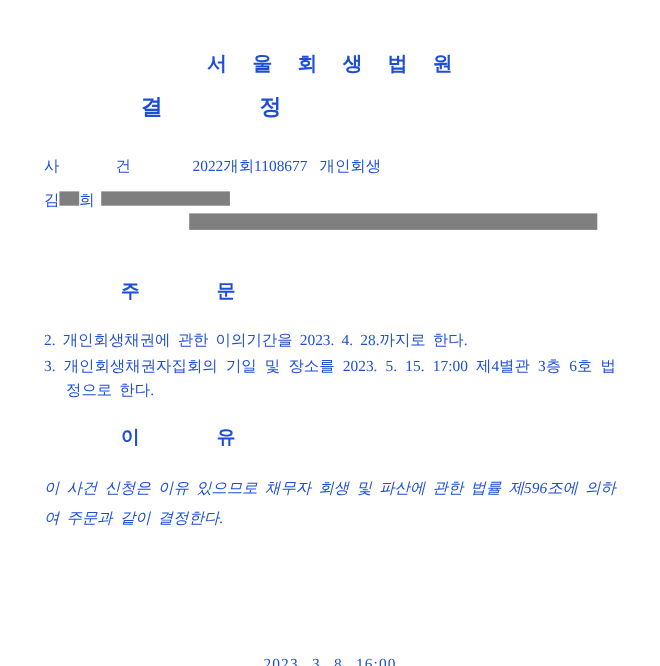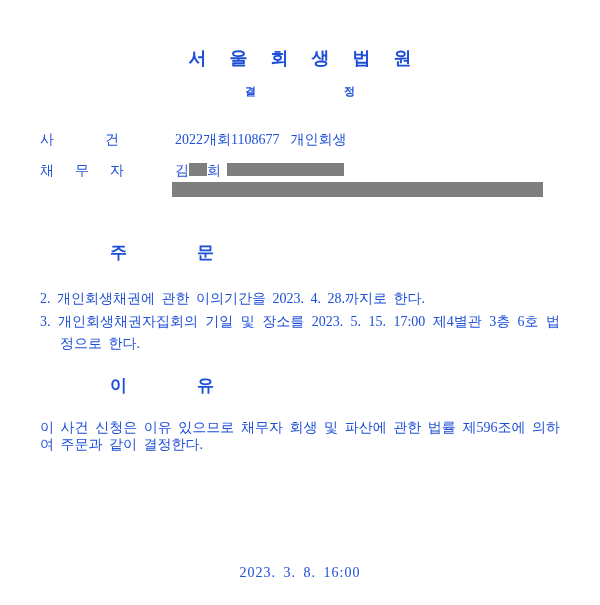--- a/index.html
+++ b/index.html
@@ -26,23 +26,22 @@
     text-align: center;
     font-weight: bold;
     font-size: 18px;
     letter-spacing: 23px;
     padding-left: 23px;
     white-space: nowrap;
     font-family: "Liberation Sans", "DejaVu Sans", sans-serif;
   }
   .doc-title {
     margin-top: 14px;
-    text-align: center;
     font-weight: bold;
-    font-size: 11px;
+    font-size: 20px;
     letter-spacing: 88px;
     padding-left: 88px;
     white-space: nowrap;
     font-family: "Liberation Sans", "DejaVu Sans", sans-serif;
   }
   .section-title {
     text-align: left;
     font-weight: bold;
     font-size: 17px;
     letter-spacing: 70px;
@@ -91,23 +90,24 @@
     line-height: 22.5px;
     word-spacing: 3px;
     padding-left: 20px;
     text-indent: -20px;
     text-align: justify;
   }
   
   .reason-section-title { margin-top: 18px; }
   .reason-paragraph {
     margin-top: 22px;
-    line-height: 17px;
+    line-height: 27px;
     word-spacing: 3px;
     text-align: justify;
+    font-style: italic;
   }
   
   .decision-datetime {
     margin-top: 112px;
     text-align: center;
     font-size: 14px;
     letter-spacing: 1px;
     word-spacing: 3px;
   }
 </style>
@@ -121,21 +121,20 @@
   <div class="doc-title">결정</div>
 
   <div class="case-rows">
 
     <div class="row">
       <span class="row-label spread-2">사건</span>
       <span class="row-value">2022개회1108677  개인회생</span>
     </div>
 
     <div class="row">
-      <span class="row-label spread-3">채무자</span>
       <span class="row-value"><span>김</span><span class="redact redact-sm"></span><span>희</span><span class="redact redact-mid"></span></span>
     </div>
 
     <div class="row tight">
       <span class="row-label"></span>
       <span class="row-value"><span class="redact redact-wide"></span></span>
     </div>
 
 
   </div>

